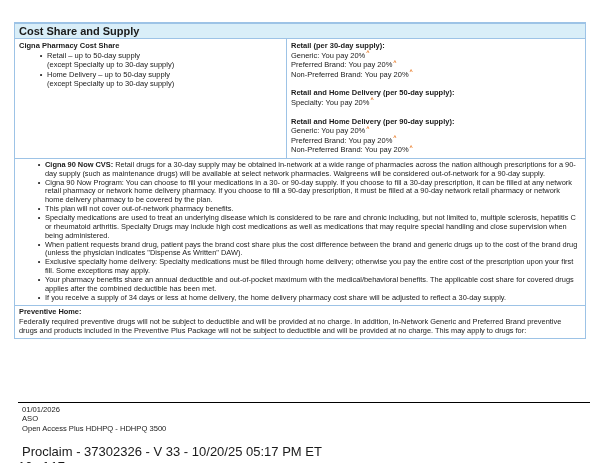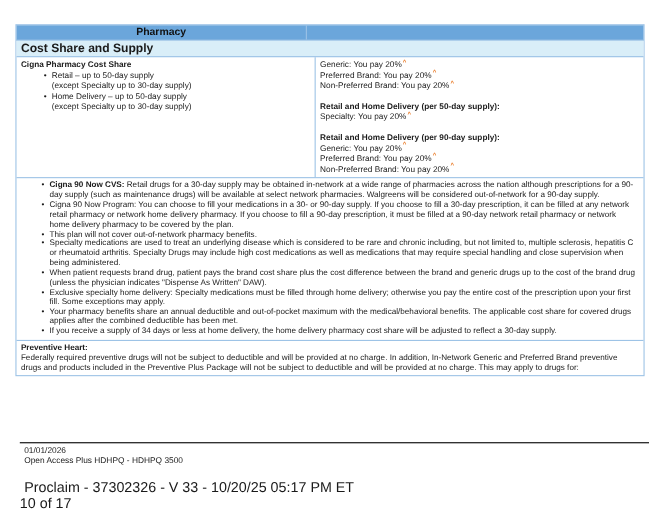--- a/index.html
+++ b/index.html
@@ -50,23 +50,20 @@
   .footer-bottom .fb-center{flex:0 0 auto;}
   .footer-bottom .fb-right{flex:1;text-align:right;}
 </style>
 </head>
 <body>
 
 <div class="page">
   <div class="benefit-table">
 
     <div class="row col-header">
-      <div class="cell cell-left" style="padding:0;">
-          <div class="cell">Pharmacy</div>
-        </div>
     </div>
 
     <div class="section-band">Cost Share and Supply</div>
 
     <div class="row">
       <div class="cell-left body-cell">
         <div class="cell-title">Cigna Pharmacy Cost Share</div>
         <div class="bullet-row">
           <span class="glyph">•</span>
           <span class="btext"><span>Retail – up to 50-day supply</span><br>
@@ -74,20 +71,21 @@
         </div>
         <div class="bullet-row">
           <span class="glyph">•</span>
           <span class="btext"><span>Home Delivery – up to 50-day supply</span><br>
                 <span>(except Specialty up to 30-day supply)</span></span>
         </div>
       </div>
 
       <div class="cell-right body-cell">
         <div class="rx-group">
+          <div class="rx-heading">Retail (per 30-day supply):</div>
           <div><span>Generic: You pay 20%</span><sup class="fn">^</sup></div>
           <div><span>Preferred Brand: You pay 20%</span><sup class="fn">^</sup></div>
           <div><span>Non-Preferred Brand: You pay 20%</span><sup class="fn">^</sup></div>
         </div>
         <div class="rx-group">
           <div class="rx-heading">Retail and Home Delivery (per 50-day supply):</div>
           <div><span>Specialty: You pay 20%</span><sup class="fn">^</sup></div>
         </div>
         <div class="rx-group">
           <div class="rx-heading">Retail and Home Delivery (per 90-day supply):</div>
@@ -130,30 +128,31 @@
         </div>
         <div class="bullet-row">
           <span class="glyph">•</span>
           <span class="btext"><span class="note-lead"></span><span>If you receive a supply of 34 days or less at home delivery, the home delivery pharmacy cost share will be adjusted to reflect a 30-day supply.</span></span>
         </div>
       </div>
     </div>
 
     <div class="row">
       <div class="preventive-cell" style="width:100%;">
-        <div class="preventive-title">Preventive Heart:</div>
+        <div class="preventive-title">Preventive Home:</div>
         <div>Federally required preventive drugs will not be subject to deductible and will be provided at no charge. In addition, In-Network Generic and Preferred Brand preventive drugs and products included in the Preventive Plus Package will not be subject to deductible and will be provided at no charge. This may apply to drugs for:</div>
       </div>
     </div>
 
   </div>
 </div>
 
 <div class="footer">
   <div class="footer-rule"></div>
   <div class="footer-line" style="padding-left:4px;">01/01/2026</div>
+  <div class="footer-line" style="padding-left:4px;">ASO</div>
   <div class="footer-line" style="padding-left:4px;">Open Access Plus HDHPQ - HDHPQ 3500</div>
   <div class="footer-bottom">
     <span class="fb-left">Proclaim - 37302326 - V 33 - 10/20/25 05:17 PM ET</span>
     <span class="fb-center">10 of 17</span>
     <span class="fb-right">©Cigna 2025</span>
   </div>
 </div>
 
 </body></html>

